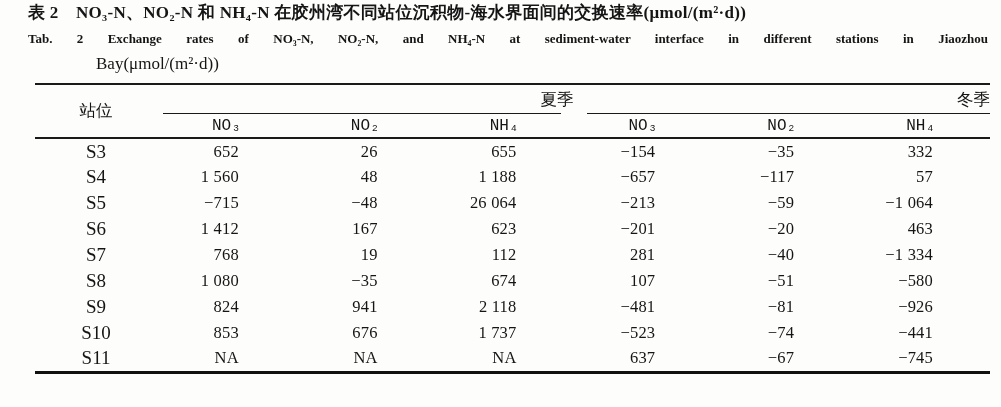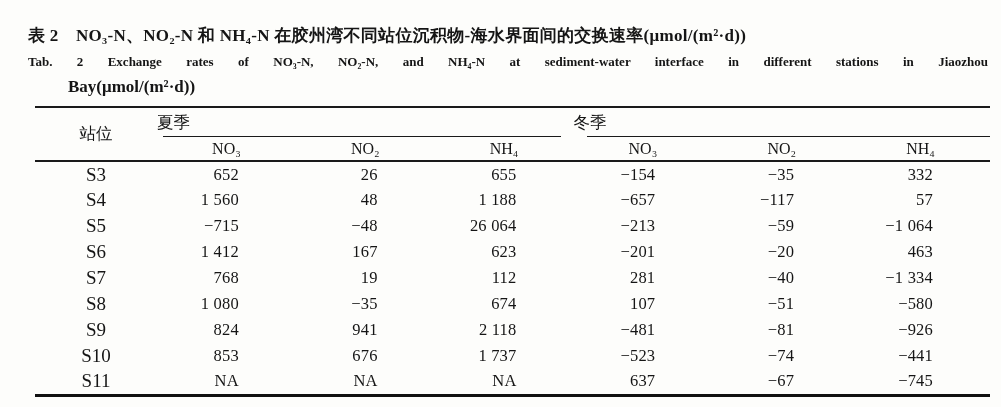--- a/index.html
+++ b/index.html
@@ -2,68 +2,68 @@
 <html><head>
 <meta charset="utf-8">
 <style>
   html,body { margin:0; padding:0; background:#e8e8e6; }
   .page {
     width:1001px; height:407px;
     background:#fdfdfb;
     color:#151515;
     font-family:"Liberation Serif","DejaVu Serif",serif;
     box-sizing:border-box;
-    padding:23px 0 0 28px;
+    padding:0 0 0 28px;
     position:relative;
     overflow:hidden;
   }
   .caption-zh {
     font-weight:bold;
     font-size:17px;
     line-height:26px;
     letter-spacing:0.3px;
     white-space:nowrap;
   }
   .caption-en-1 {
     font-weight:bold;
     font-size:13px;
     line-height:25px;
     width:960px;
     text-align:justify;
     text-align-last:justify;
     white-space:nowrap;
   }
   .caption-en-2 {
-    font-weight:bold;
+    font-weight:normal;
     font-size:17px;
     line-height:25px;
-    margin-left:40px;
+    margin-left:68px;
   }
   table.data {
     border-collapse:collapse;
     table-layout:fixed;
     width:955px;
     margin:7px 0 0 7px;
     border-top:2px solid #1a1a1a;
     border-bottom:3px solid #111;
   }
   col.c-station { width:122px; }
   col.c-num { width:138.8px; }
   th, td { padding:0; font-weight:normal; }
   tr.hrow1 { height:30px; }
-  tr.hrow2 { height:24px; }
+  tr.hrow2 { height:24px;font-family:Liberation Mono, monospace; }
   tbody tr { height:26px; }
   th.station-head {
     text-align:center;
     font-size:16.5px;
     border-bottom:2px solid #1a1a1a;
     vertical-align:middle;
   }
   th.group {
-    text-align:left;
+    text-align:right;
     font-size:16.5px;
     position:relative;
     vertical-align:middle;
   }
   th.group-summer::after {
     content:""; position:absolute; left:6px; right:13px; bottom:0;
     border-bottom:1.8px solid #1a1a1a;
   }
   th.group-winter::after {
     content:""; position:absolute; left:13px; right:0; bottom:0;

